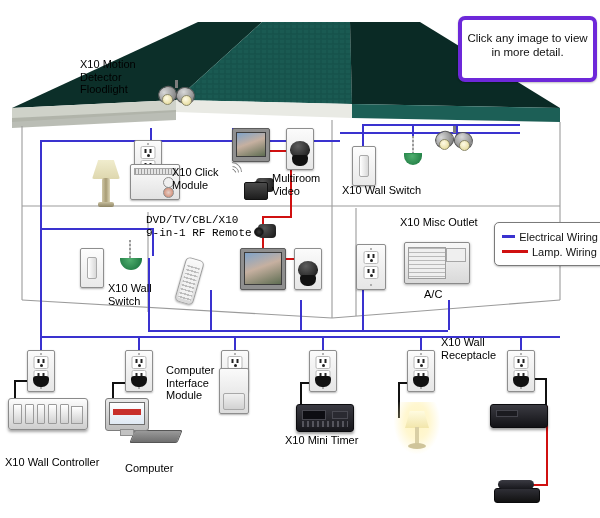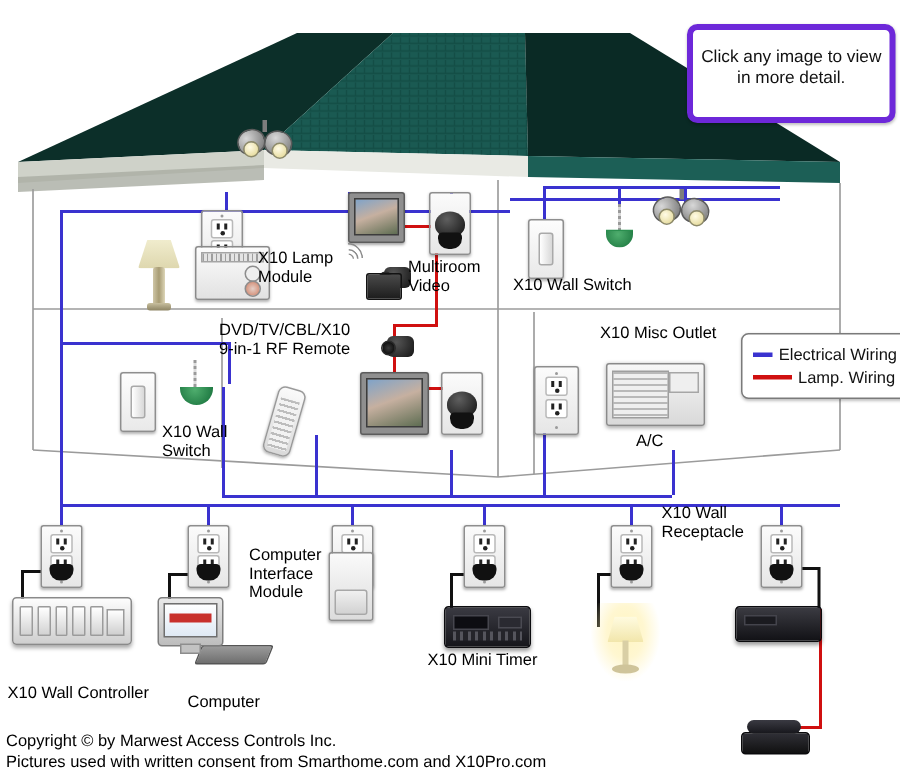--- a/index.html
+++ b/index.html
@@ -472,26 +472,29 @@
 
   <div class="dev phonectrl" style="left:490px;top:404px;">
     <div style="position:absolute;left:5px;top:5px;width:20px;height:5px;background:#1b1b20;border:1px solid #44444c;"></div>
   </div>
 
   <div class="dev phone" style="left:494px;top:480px;">
     <div class="base2"></div>
       <div class="hand"></div>
   </div>
 
-  <div class="lbl" style="left:172px;top:166px;">X10 Lamp
+  <div class="lbl" style="left:80px;top:58px;">X10 Motion
+Detector
+Floodlight</div>
+  <div class="lbl" style="left:172px;top:166px;">X10 Click
 Module</div>
   <div class="lbl" style="left:272px;top:172px;">Multiroom
 Video</div>
   <div class="lbl" style="left:342px;top:184px;">X10 Wall Switch</div>
-  <div class="lbl" style="left:146px;top:214px;">DVD/TV/CBL/X10
+  <div class="lbl" style="left:146px;top:214px;font-family:Liberation Mono, monospace;">DVD/TV/CBL/X10
 9-in-1 RF Remote</div>
   <div class="lbl" style="left:400px;top:216px;">X10 Misc Outlet</div>
   <div class="lbl" style="left:108px;top:282px;">X10 Wall
 Switch</div>
   <div class="lbl" style="left:424px;top:288px;">A/C</div>
   <div class="lbl" style="left:166px;top:364px;">Computer
 Interface
 Module</div>
   <div class="lbl" style="left:5px;top:456px;">X10 Wall Controller</div>
   <div class="lbl" style="left:125px;top:462px;">Computer</div>
@@ -509,18 +512,14 @@
     <div class="row">
       <div class="swatch" style="border-top-color:#3a32cf;"></div>
       <div class="txt">Electrical Wiring</div>
     </div>
     <div class="row">
       <div class="swatch" style="border-top-color:#d01010;"></div>
       <div class="txt">Lamp. Wiring</div>
     </div>
   </div>
 
-  <div class="copy">
-    <div>Copyright © by Marwest Access Controls Inc.</div>
-    <div>Pictures used with written consent from Smarthome.com and X10Pro.com</div>
-  </div>
 
 </div>
 
 </body></html>

